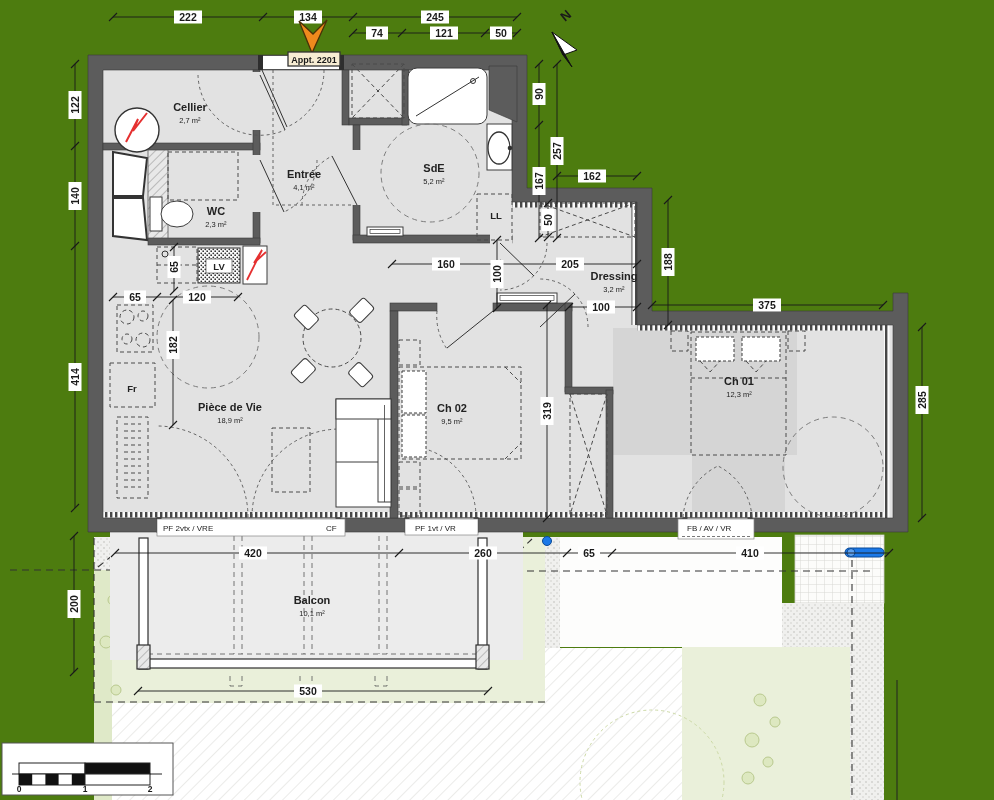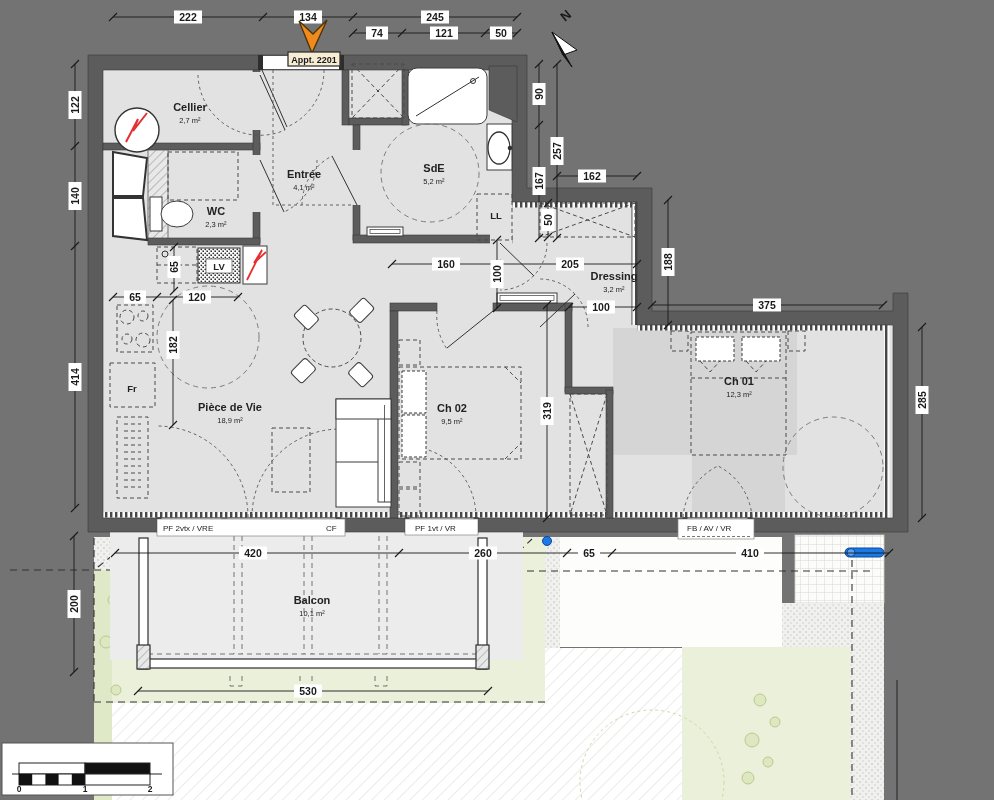--- a/index.html
+++ b/index.html
@@ -1,16 +1,16 @@
 <!DOCTYPE html>
 <html><head>
 <meta charset="utf-8">
 <style>
   html,body{margin:0;padding:0;background:#fff;}
-  .canvas{position:relative;width:994px;height:800px;background:#737373;overflow:hidden;
+  .canvas{position:relative;width:994px;height:800px;background:#4d7c0f;overflow:hidden;
           font-family:"Liberation Sans",sans-serif;}
   svg{position:absolute;left:0;top:0;}
   svg text{font-family:"Liberation Sans",sans-serif;fill:#1a1a1a;}
   .wall{fill:#5c5c5c;stroke:#3a3a3a;stroke-width:.6;}
   .floor{fill:#e2e2e2;}
   .carpet{fill:#d5d5d5;}
   .slab{fill:#ececec;}
   .lawn{fill:#eaf0da;}
   .lawn2{fill:#dfe9c8;}
   .dimline{stroke:#1a1a1a;stroke-width:.9;fill:none;}

